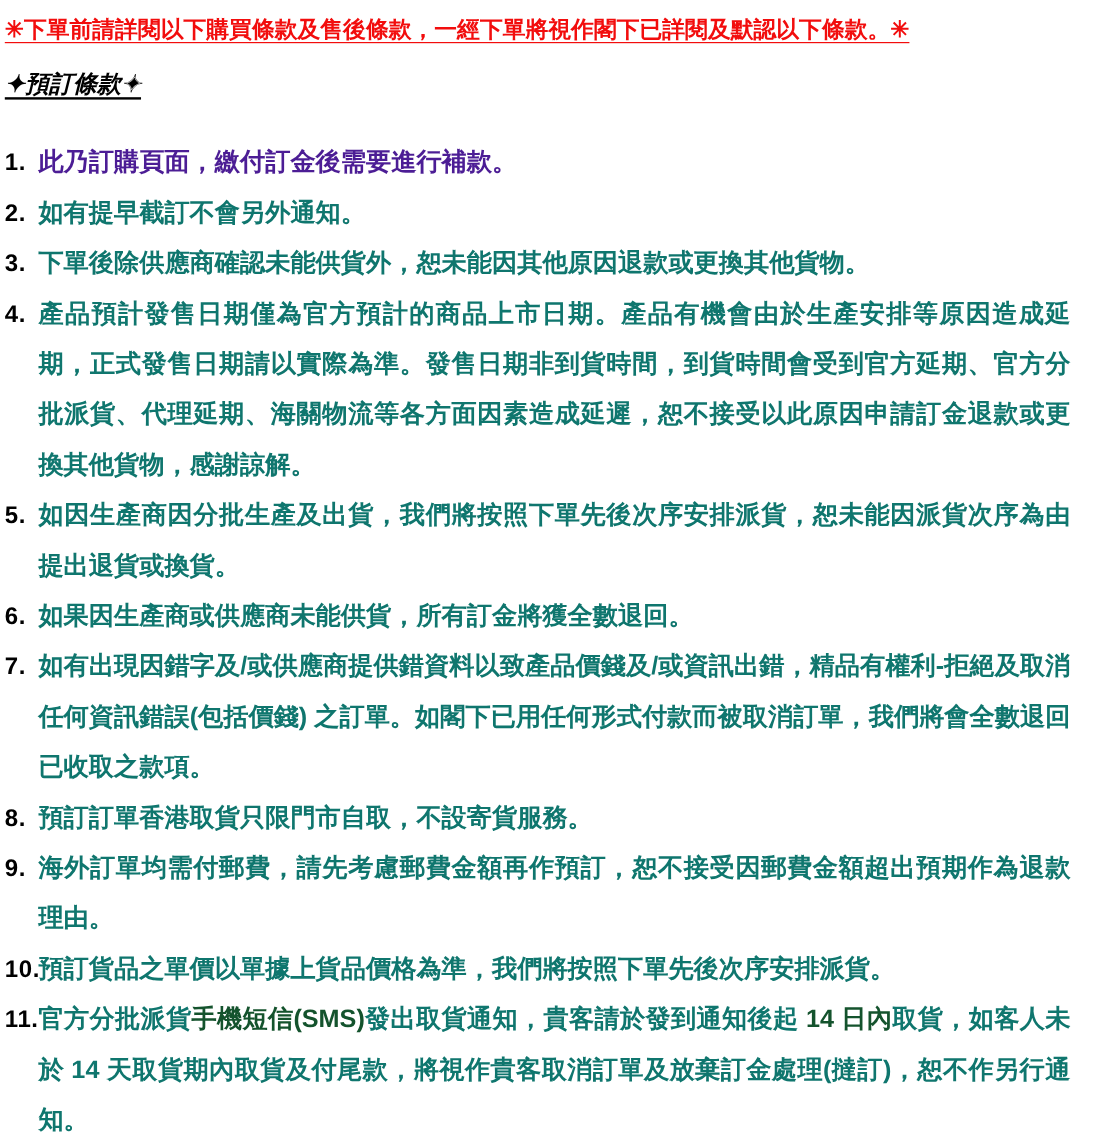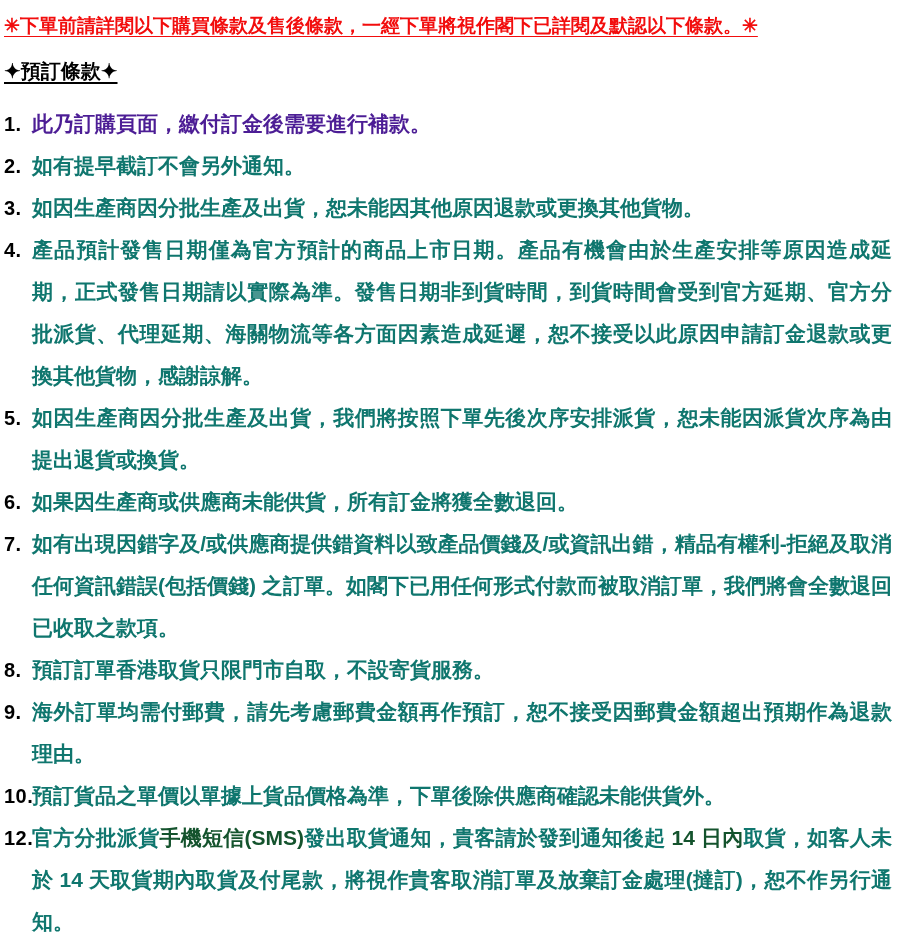--- a/index.html
+++ b/index.html
@@ -31,21 +31,22 @@
     margin-bottom: 19px;
     white-space: nowrap;
   }
   .section-title {
     display: inline-block;
     color: #000000;
     font-size: 20px;
     line-height: 26px;
     text-decoration: underline;
     text-underline-offset: 4px;
-    margin-bottom: 19px;
+    margin-bottom: 31px;
+    font-style: italic;
   }
   .terms { }
   .term {
     display: flex;
     align-items: flex-start;
     font-size: 21px;
     line-height: 42px;
   }
   .term-number {
     flex: 0 0 28px;
@@ -79,21 +80,21 @@
       <div class="term">
         <span class="term-number">1.</span>
         <span class="term-text"><span class="seg-red">此乃訂購頁面，繳付訂金後需要進行補款。</span></span>
       </div>
       <div class="term">
         <span class="term-number">2.</span>
         <span class="term-text"><span class="seg-plain">如有提早截訂不會另外通知。</span></span>
       </div>
       <div class="term">
         <span class="term-number">3.</span>
-        <span class="term-text"><span class="seg-plain">如因生產商因分批生產及出貨，恕未能因其他原因退款或更換其他貨物。</span></span>
+        <span class="term-text"><span class="seg-plain">下單後除供應商確認未能供貨外，恕未能因其他原因退款或更換其他貨物。</span></span>
       </div>
       <div class="term">
         <span class="term-number">4.</span>
         <span class="term-text"><span class="seg-plain">產品預計發售日期僅為官方預計的商品上市日期。產品有機會由於生產安排等原因造成延期，正式發售日期請以實際為準。發售日期非到貨時間，到貨時間會受到官方延期、官方分批派貨、代理延期、海關物流等各方面因素造成延遲，恕不接受以此原因申請訂金退款或更換其他貨物，感謝諒解。</span></span>
       </div>
       <div class="term">
         <span class="term-number">5.</span>
         <span class="term-text"><span class="seg-plain">如因生產商因分批生產及出貨，我們將按照下單先後次序安排派貨，恕未能因派貨次序為由提出退貨或換貨。</span></span>
       </div>
       <div class="term">
@@ -107,24 +108,24 @@
       <div class="term">
         <span class="term-number">8.</span>
         <span class="term-text"><span class="seg-plain">預訂訂單香港取貨只限門市自取，不設寄貨服務。</span></span>
       </div>
       <div class="term">
         <span class="term-number">9.</span>
         <span class="term-text"><span class="seg-plain">海外訂單均需付郵費，請先考慮郵費金額再作預訂，恕不接受因郵費金額超出預期作為退款理由。</span></span>
       </div>
       <div class="term">
         <span class="term-number">10.</span>
-        <span class="term-text"><span class="seg-plain">預訂貨品之單價以單據上貨品價格為準，下單後除供應商確認未能供貨外。</span></span>
+        <span class="term-text"><span class="seg-plain">預訂貨品之單價以單據上貨品價格為準，我們將按照下單先後次序安排派貨。</span></span>
       </div>
       <div class="term">
-        <span class="term-number">12.</span>
+        <span class="term-number">11.</span>
         <span class="term-text"><span class="seg-plain">官方分批派貨</span><span class="seg-red-underline">手機短信(SMS)</span><span class="seg-plain">發出取貨通知，貴客請於發到通知後起 </span><span class="seg-red-underline">14 日內</span><span class="seg-plain">取貨，如客人未於 14 天取貨期內取貨及付尾款，將視作貴客取消訂單及放棄訂金處理(撻訂)，恕不作另行通知。</span></span>
       </div>
       <div class="term">
         <span class="term-number">12.</span>
         <span class="term-text"></span>
       </div>
     </div>
 </div>
 
 </body></html>

